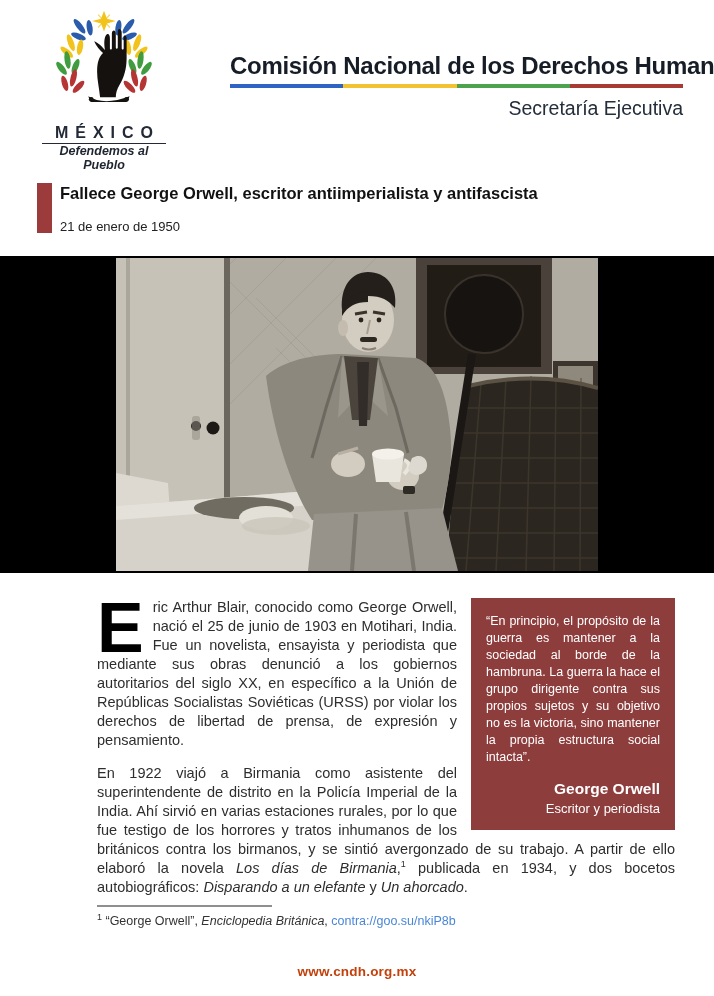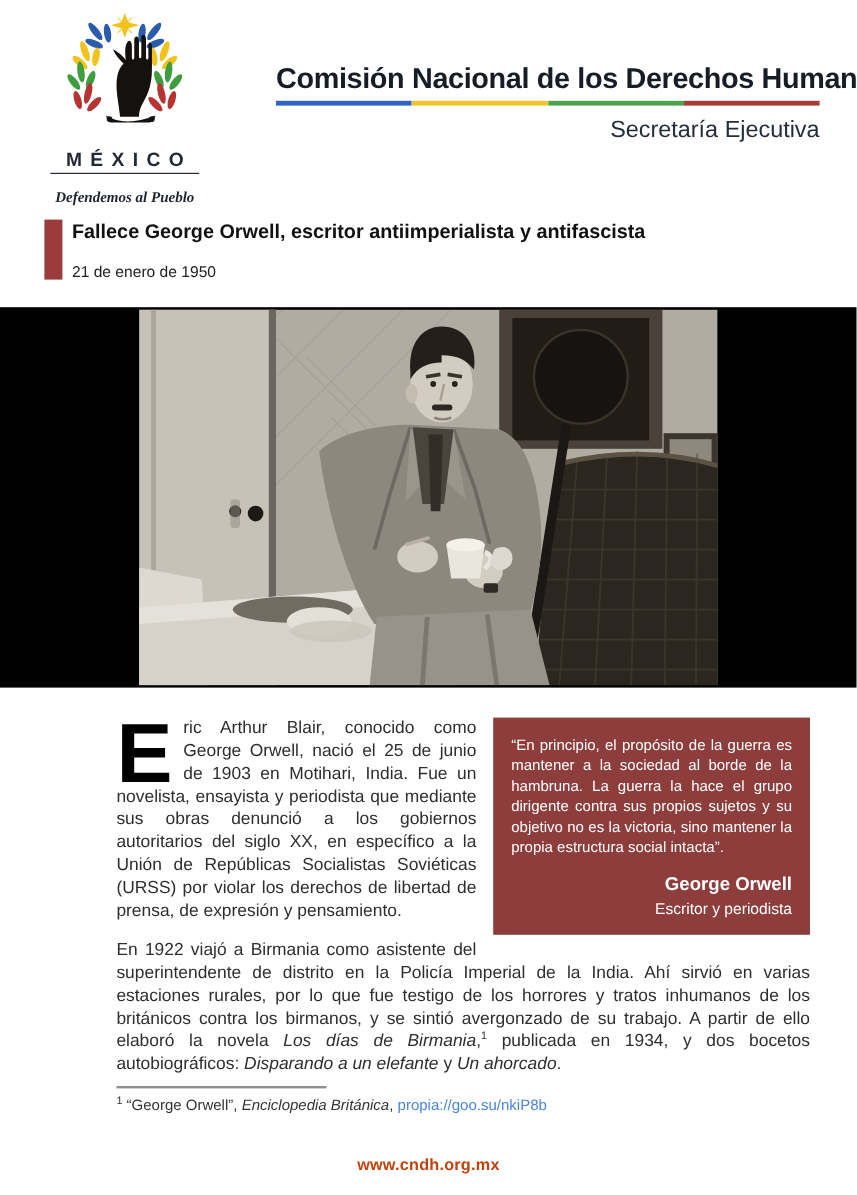--- a/index.html
+++ b/index.html
@@ -3,41 +3,41 @@
 <meta charset="utf-8">
 <style>
   html,body{margin:0;padding:0;background:#ffffff;}
   .page{position:relative;width:714px;height:996px;background:#fff;overflow:hidden;
         font-family:"Liberation Sans",sans-serif;color:#2e2e2e;}
 
   
   .logo{position:absolute;left:42px;top:10px;width:124px;text-align:center;}
   .logo-acronym{font-size:33px;font-weight:bold;color:#232a36;letter-spacing:1px;line-height:34px;margin-top:2px;}
   .logo-country{font-size:16px;font-weight:bold;color:#232a36;letter-spacing:7px;margin-left:7px;margin-top:18px;}
-  .logo-motto{font-family:Liberation Serif, serif;font-style:italic;font-weight:bold;font-size:12.5px;
-              color:#1e2430;border-top:1.5px solid #232a36;margin-top:1px;padding-top:12px;}
+  .logo-motto{font-family:Liberation Sans, sans-serif;font-style:italic;font-weight:bold;font-size:12.5px;
+              color:#1e2430;border-top:1.5px solid #232a36;margin-top:1px;padding-top:0;}
   .org{position:absolute;right:31px;top:52px;width:453px;text-align:right;}
   .org-name{font-size:24px;font-weight:bold;color:#161d27;letter-spacing:-0.3px;white-space:nowrap;}
   .org-underline{display:flex;height:4px;margin-top:4px;width:100%;}
   .org-underline .seg{flex:1;height:100%;}
   .org-dept{font-size:19.5px;color:#232e3a;margin-top:9px;}
 
   
   .banner-bar{position:absolute;left:37px;top:183px;width:15px;height:50px;}
   .banner-title{position:absolute;left:60px;top:184px;width:620px;font-size:16.5px;font-weight:bold;color:#111;}
   .banner-date{position:absolute;left:60px;top:219px;font-size:13px;color:#222;}
 
   
   .photo-band{position:absolute;left:0;top:256px;width:714px;height:317px;background:#000;}
   .photo{position:absolute;left:116px;top:2px;width:482px;height:313px;}
 
   
   .content{position:absolute;left:97px;top:598px;width:578px;font-size:14.5px;line-height:19px;
            text-align:justify;color:#2e2e2e;}
-  .quote-box{float:right;width:264px;margin-left:14px;margin-bottom:10px;box-sizing:border-box;
+  .quote-box{float:right;width:204px;margin-left:14px;margin-bottom:10px;box-sizing:border-box;
              padding:15px 15px 12px;color:#ffffff;}
   .quote-text{font-size:12.5px;line-height:17px;text-align:justify;}
   .quote-author{font-size:15.5px;font-weight:bold;text-align:right;margin-top:13px;}
   .quote-role{font-size:13px;text-align:right;margin-top:1px;}
   .dropcap{float:left;font-size:70px;line-height:54px;font-weight:bold;color:#000;
            margin:3px 9px 0 0;}
   .p1{margin:0 0 14px 0;}
   .p2{margin:0;}
   .ital{font-style:italic;}
   sup{font-size:9px;line-height:0;}
@@ -226,20 +226,20 @@
       <div class="quote-role">Escritor y periodista</div>
     </aside>
 
     <p class="p1"><span class="dropcap">E</span><span>ric Arthur Blair, conocido como George Orwell, nació el 25 de junio de 1903 en Motihari, India. Fue un novelista, ensayista y periodista que mediante sus obras denunció a los gobiernos autoritarios del siglo XX, en específico a la Unión de Repúblicas Socialistas Soviéticas (URSS) por violar los derechos de libertad de prensa, de expresión y pensamiento.</span></p>
 
     <p class="p2"><span>En 1922 viajó a Birmania como asistente del superintendente de distrito en la Policía Imperial de la India. Ahí sirvió en varias estaciones rurales, por lo que fue testigo de los horrores y tratos inhumanos de los británicos contra los birmanos, y se sintió avergonzado de su trabajo. A partir de ello elaboró la novela </span><span class="ital">Los días de Birmania</span><span>,</span><sup>1</sup><span> publicada en 1934, y dos bocetos autobiográficos: </span><span class="ital">Disparando a un elefante</span><span> y </span><span class="ital">Un ahorcado</span><span>.</span></p>
   </div>
 
   <div class="footnote">
     <div class="footnote-rule"></div>
-    <div class="footnote-text"><sup>1</sup><span> “George Orwell”, </span><span class="ital">Enciclopedia Británica</span><span>, </span><a href="#" class="footnote-link" style="color: rgb(74, 134, 216);">propia://goo.su/nkiP8b</a></div>
+    <div class="footnote-text"><sup>1</sup><span> “George Orwell”, </span><span class="ital">Enciclopedia Británica</span><span>, </span><a href="#" class="footnote-link" style="color: rgb(74, 134, 216);">contra://goo.su/nkiP8b</a></div>
   </div>
 
   <div class="footer">
     <span class="footer-url">www.cndh.org.mx</span>
   </div>
 
 </div>
 
 </body></html>

